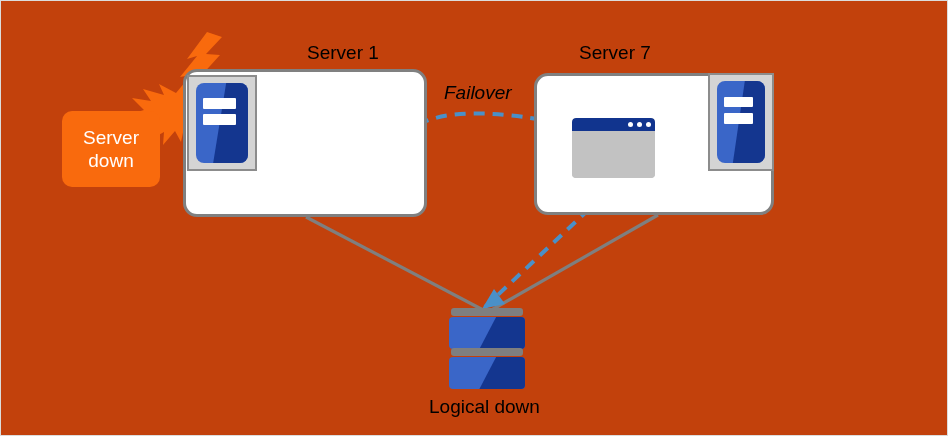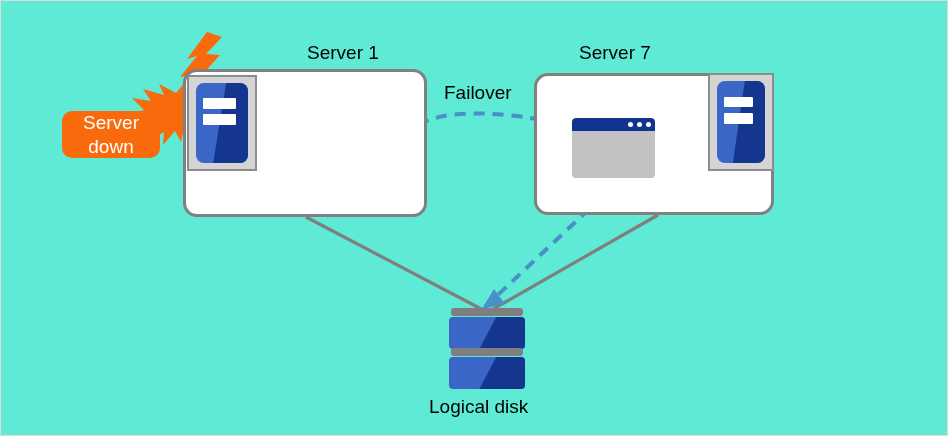--- a/index.html
+++ b/index.html
@@ -7,21 +7,21 @@
     padding: 0;
     background: #ffffff;
   }
   body {
     font-family: "Liberation Sans", sans-serif;
   }
   #canvas {
     position: relative;
     width: 948px;
     height: 436px;
-    background: #5eead4;
+    background: #c2410c;
     border: 1px solid #dcdcdc;
     box-sizing: border-box;
     overflow: hidden;
     padding-left: 8px;
   }
   .svg-layer {
     position: absolute;
     left: 0;
     top: 0;
     width: 948px;
@@ -30,21 +30,21 @@
   .label {
     position: absolute;
     color: #000000;
     font-size: 19px;
     line-height: 1.18;
     white-space: pre;
     letter-spacing: 0px;
   }
   #server1-title { left: 306px; top: 41px; }
   #server2-title { left: 578px; top: 41px; }
-  #failover-label { left: 443px; top: 81px; }
+  #failover-label { left: 443px; top: 81px; font-style: italic; }
   #appA-label { left: 552px; top: 94px; }
   #disk-label { left: 428px; top: 395px; }
 
   .server-box {
     position: absolute;
     border: 3px solid #808080;
     border-radius: 14px;
     background: #ffffff;
     box-sizing: border-box;
   }
@@ -118,21 +118,21 @@
     height: 47px;
     background: #c2c2c2;
     border-radius: 0 0 4px 4px;
   }
 
   #server-down-badge {
     position: absolute;
     left: 61px;
     top: 110px;
     width: 98px;
-    height: 47px;
+    height: 76px;
     background: #f96a0d;
     border-radius: 10px;
     display: flex;
     flex-direction: column;
     align-items: center;
     justify-content: center;
     color: #ffffff;
     font-size: 19px;
     line-height: 1.22;
   }
@@ -237,15 +237,15 @@
   <div id="disk">
     <div class="plate p1"></div>
     <div class="block b1">
       <div class="dark"></div>
     </div>
     <div class="plate p2"></div>
     <div class="block b2">
       <div class="dark"></div>
     </div>
   </div>
-  <div class="label" id="disk-label">Logical disk</div>
+  <div class="label" id="disk-label">Logical down</div>
 
 </div>
 
 </body></html>

